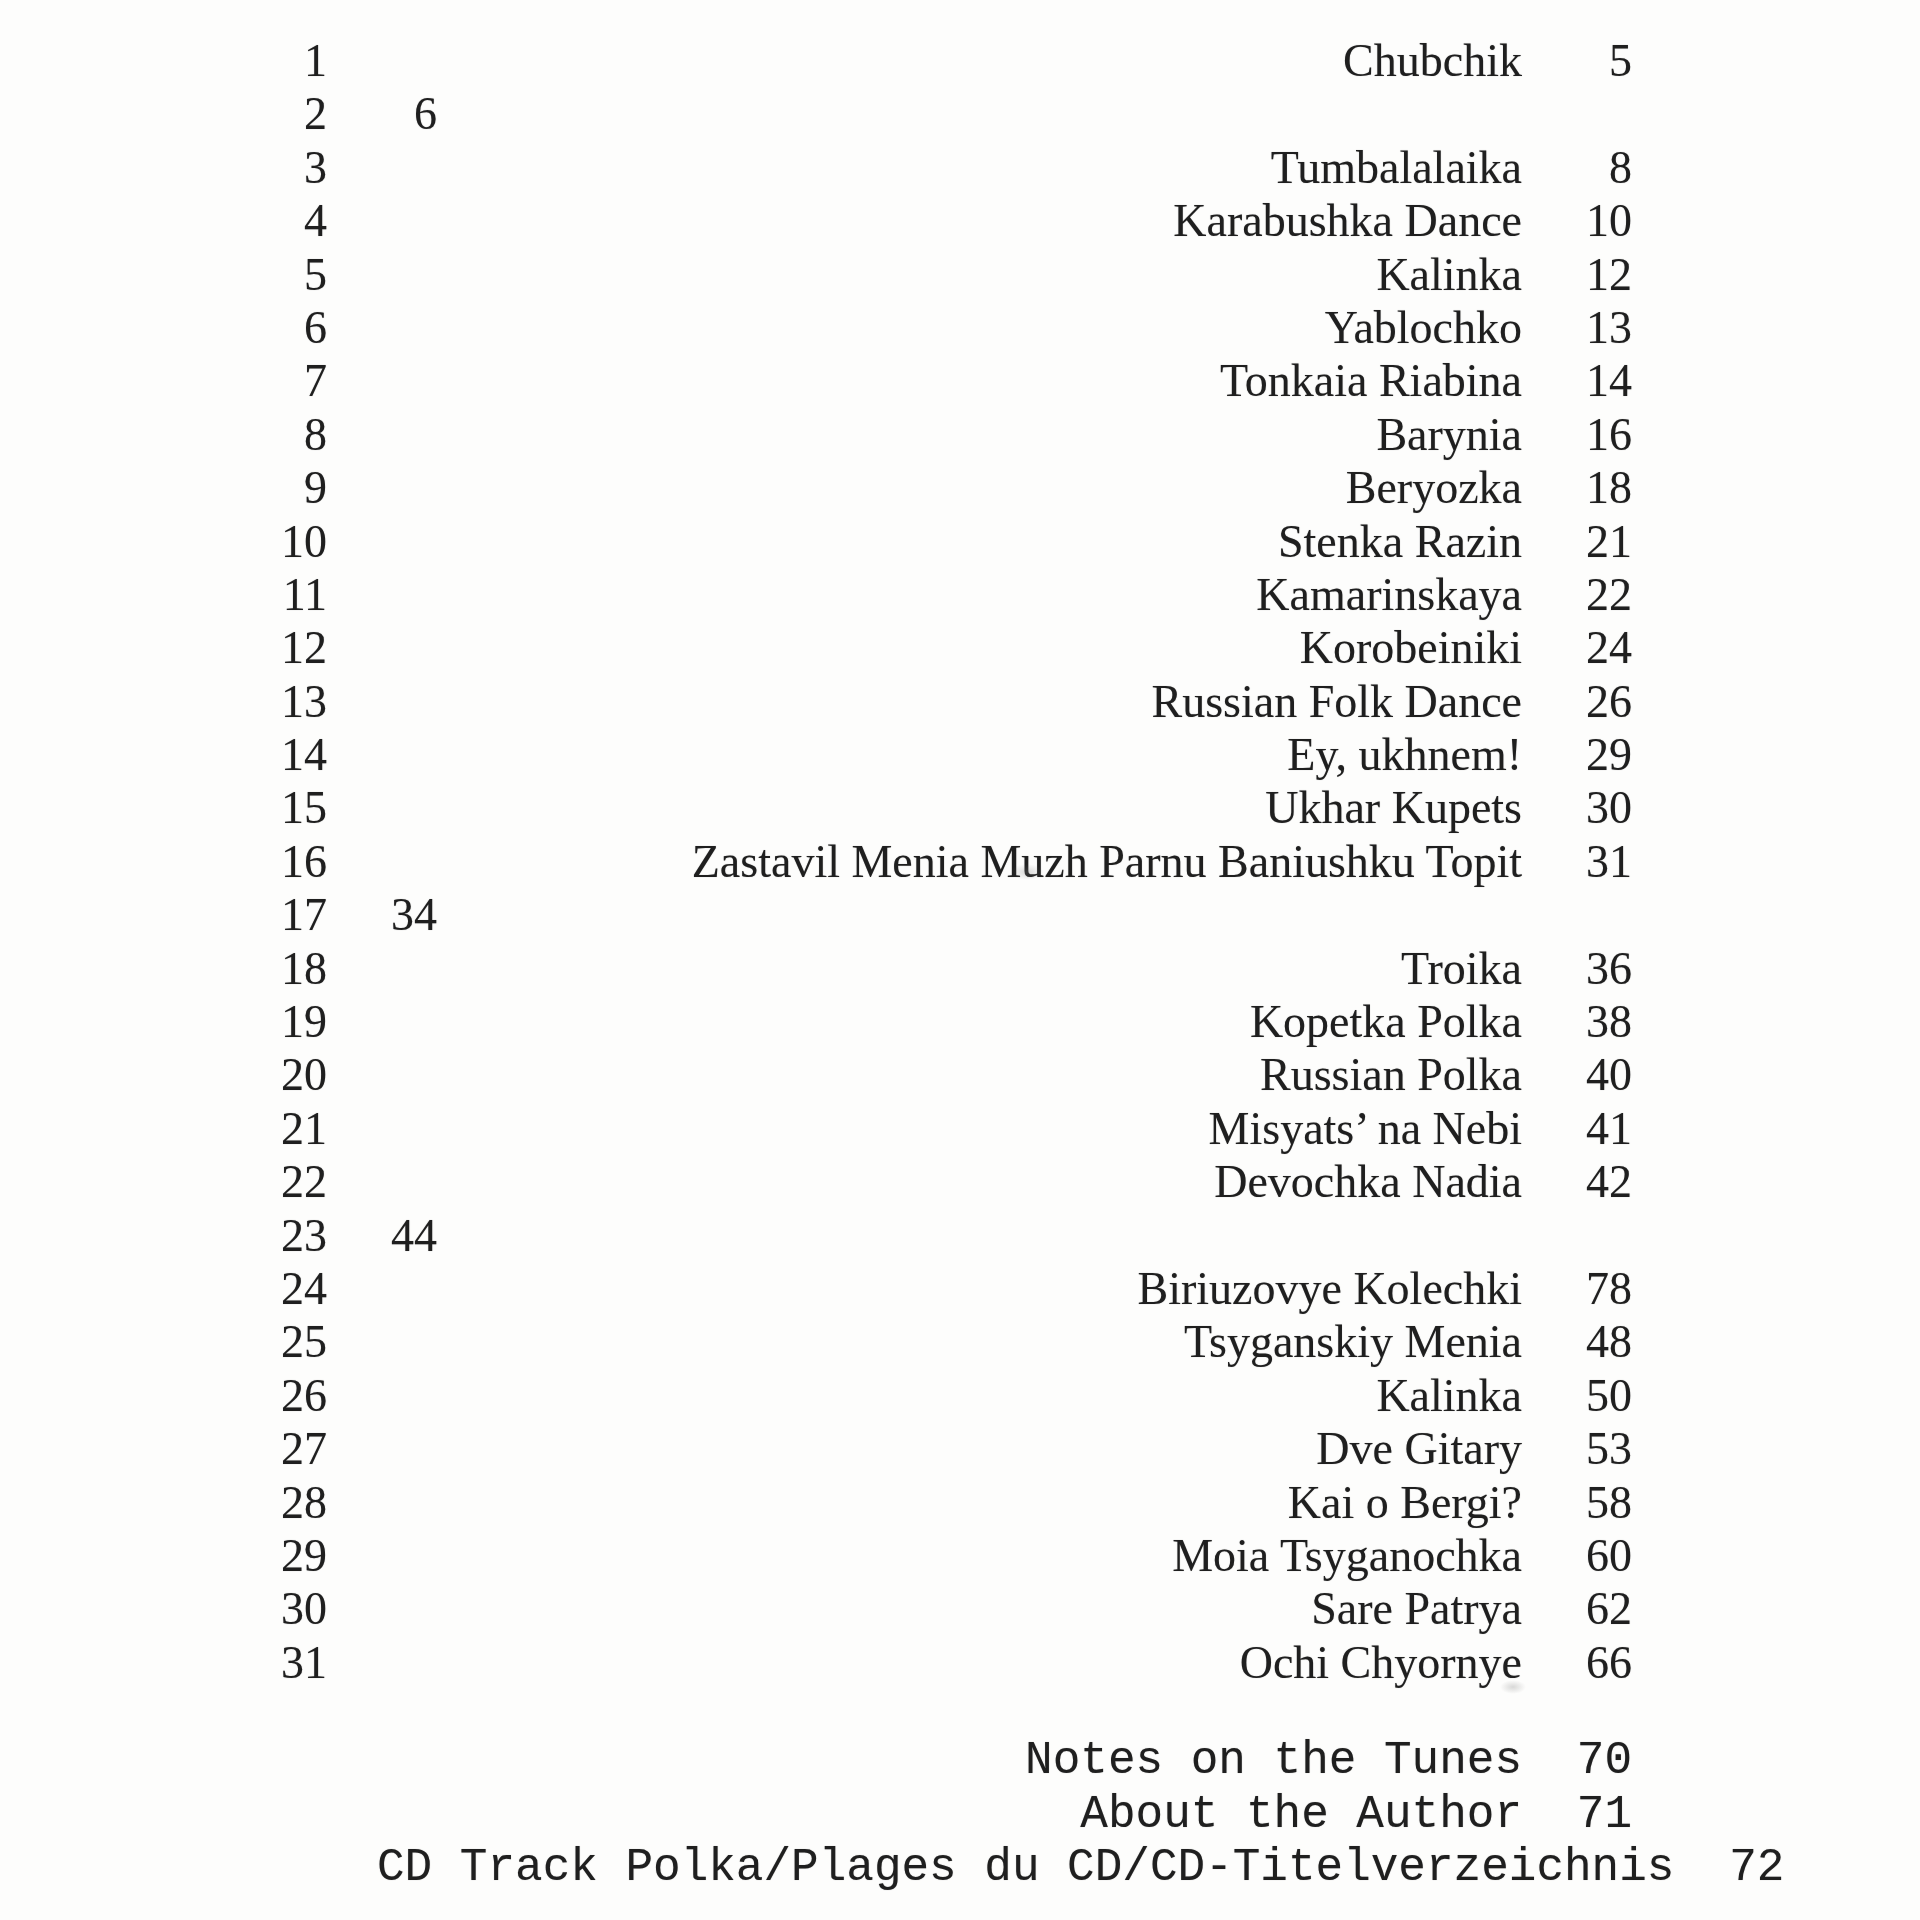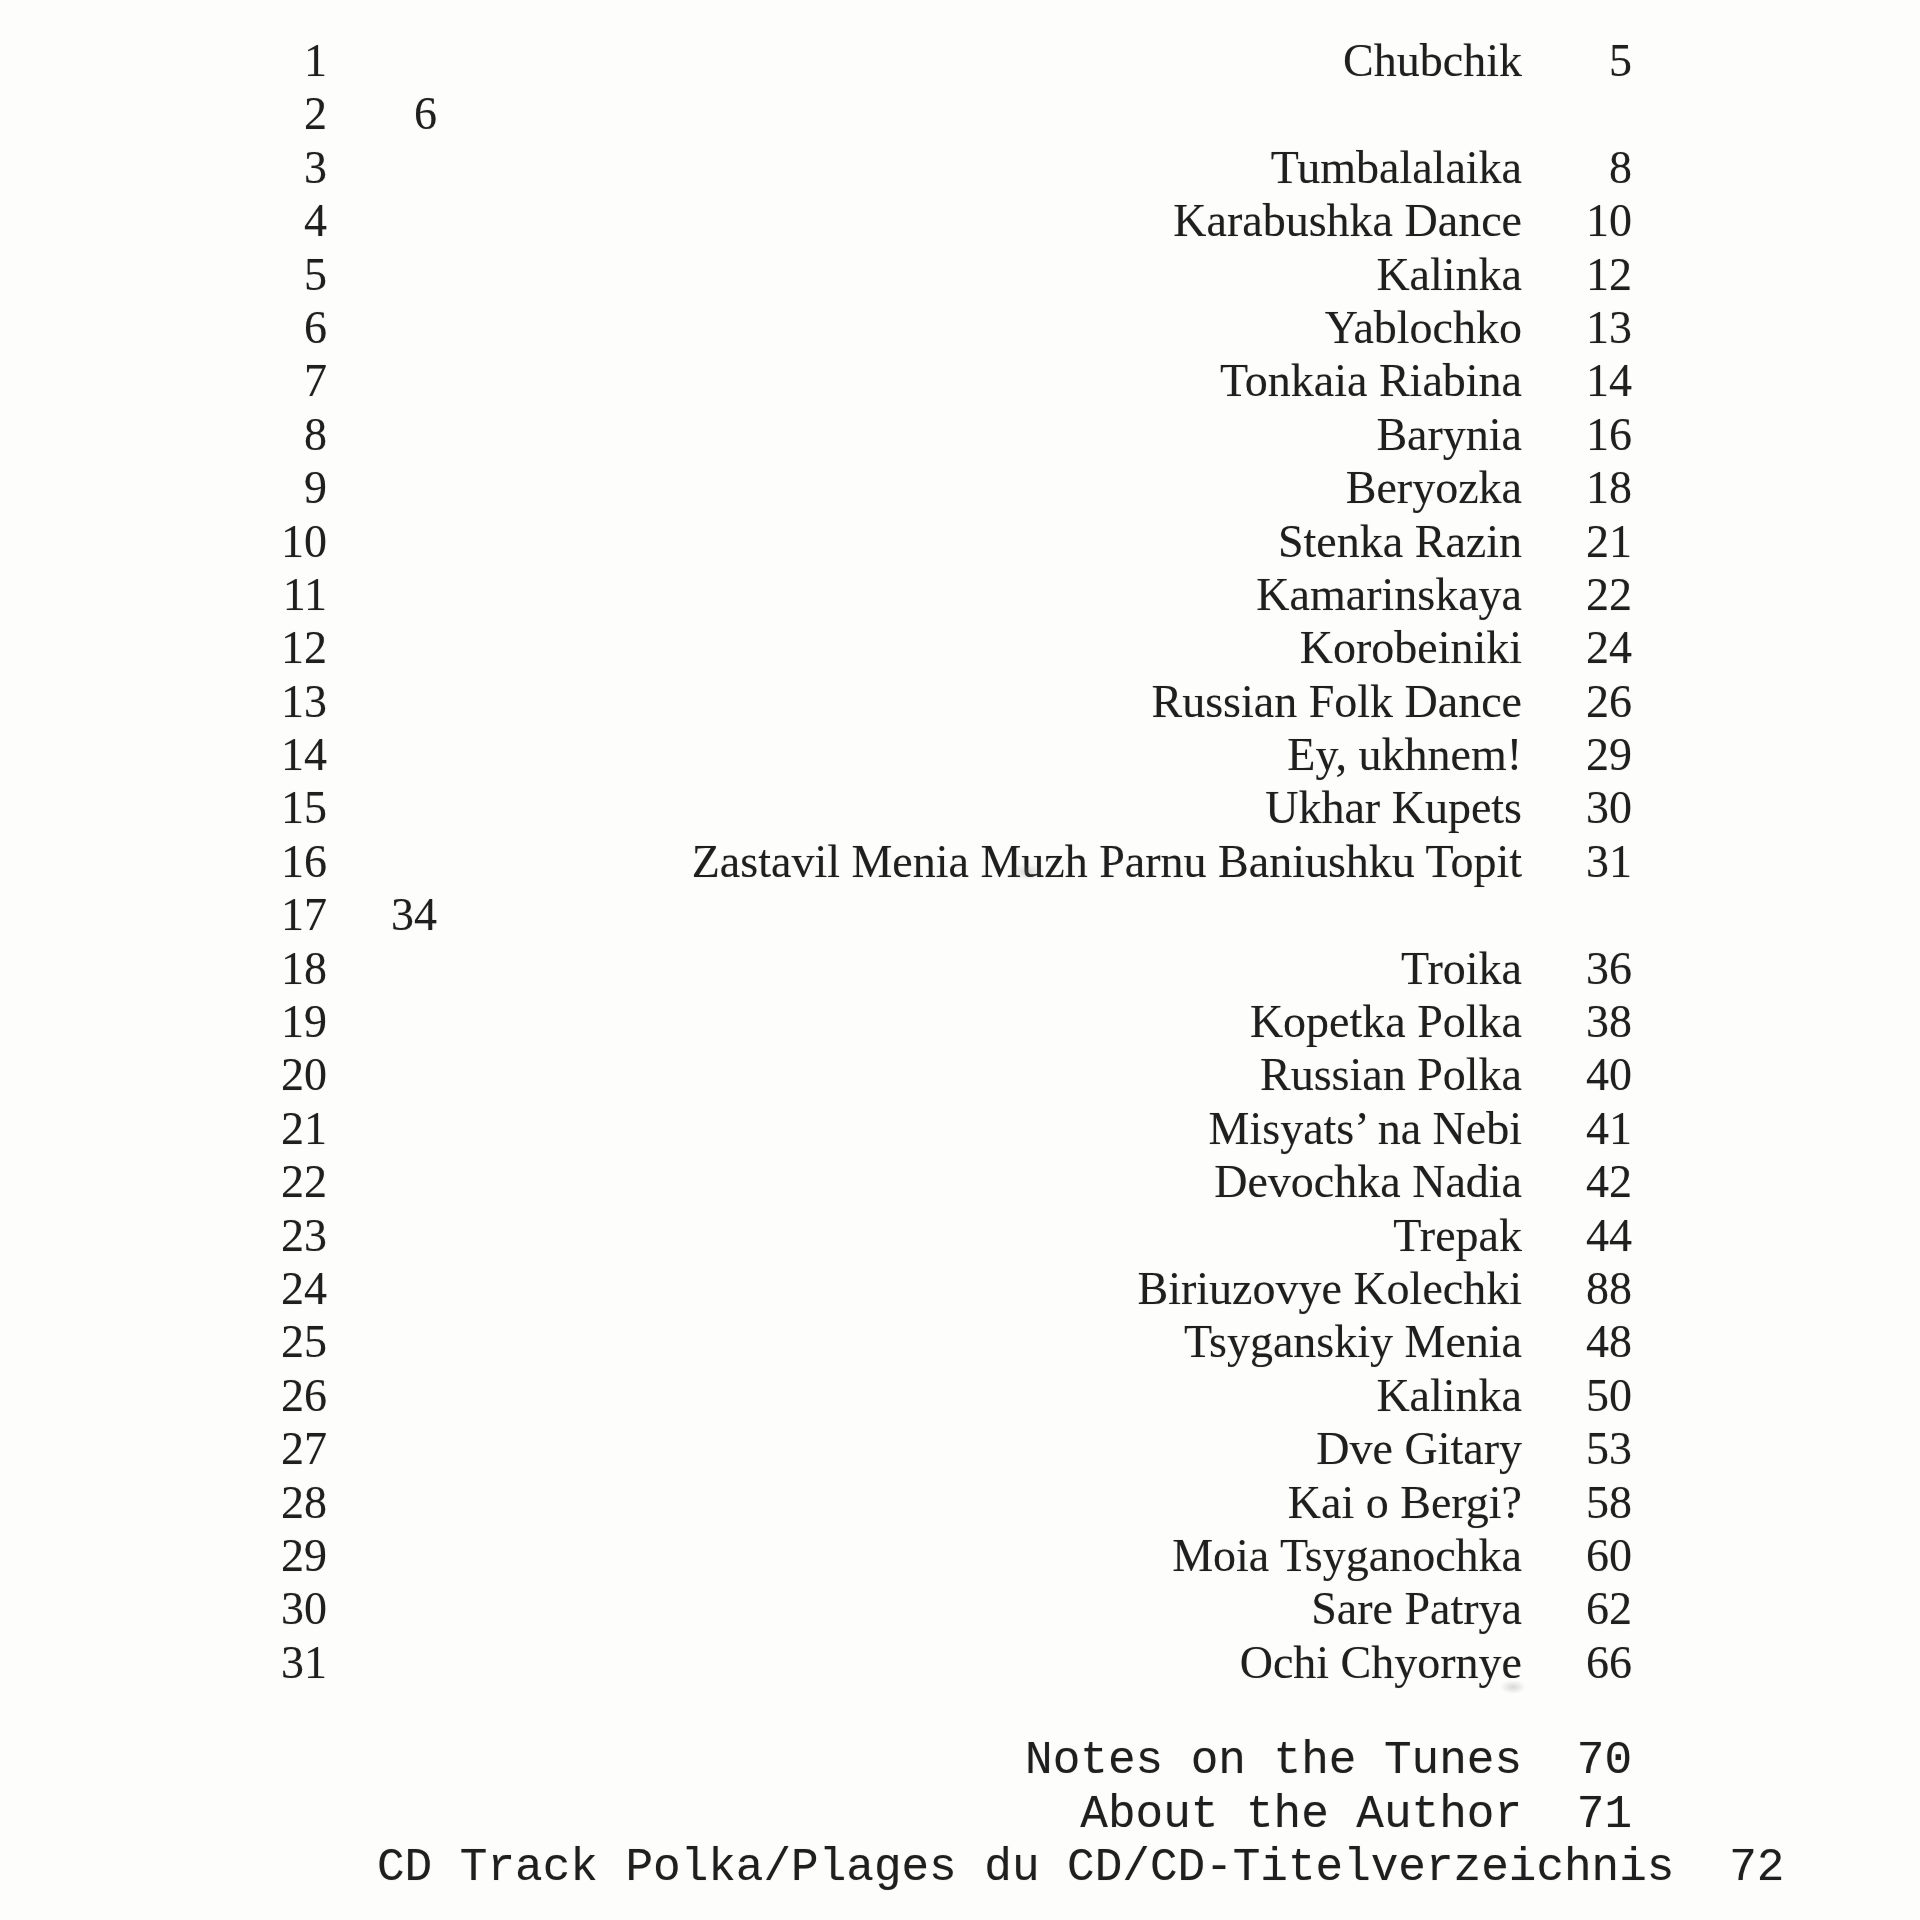--- a/index.html
+++ b/index.html
@@ -204,28 +204,27 @@
     </div>
 
     <div class="toc-row">
       <span class="toc-num">22</span>
       <span class="toc-title">Devochka Nadia</span>
       <span class="toc-page">42</span>
     </div>
 
     <div class="toc-row">
       <span class="toc-num">23</span>
-      <span class="toc-title">Trepak</span>
       <span class="toc-page">44</span>
     </div>
 
     <div class="toc-row">
       <span class="toc-num">24</span>
       <span class="toc-title">Biriuzovye Kolechki</span>
-      <span class="toc-page">88</span>
+      <span class="toc-page">78</span>
     </div>
 
     <div class="toc-row">
       <span class="toc-num">25</span>
       <span class="toc-title">Tsyganskiy Menia</span>
       <span class="toc-page">48</span>
     </div>
 
     <div class="toc-row">
       <span class="toc-num">26</span>

